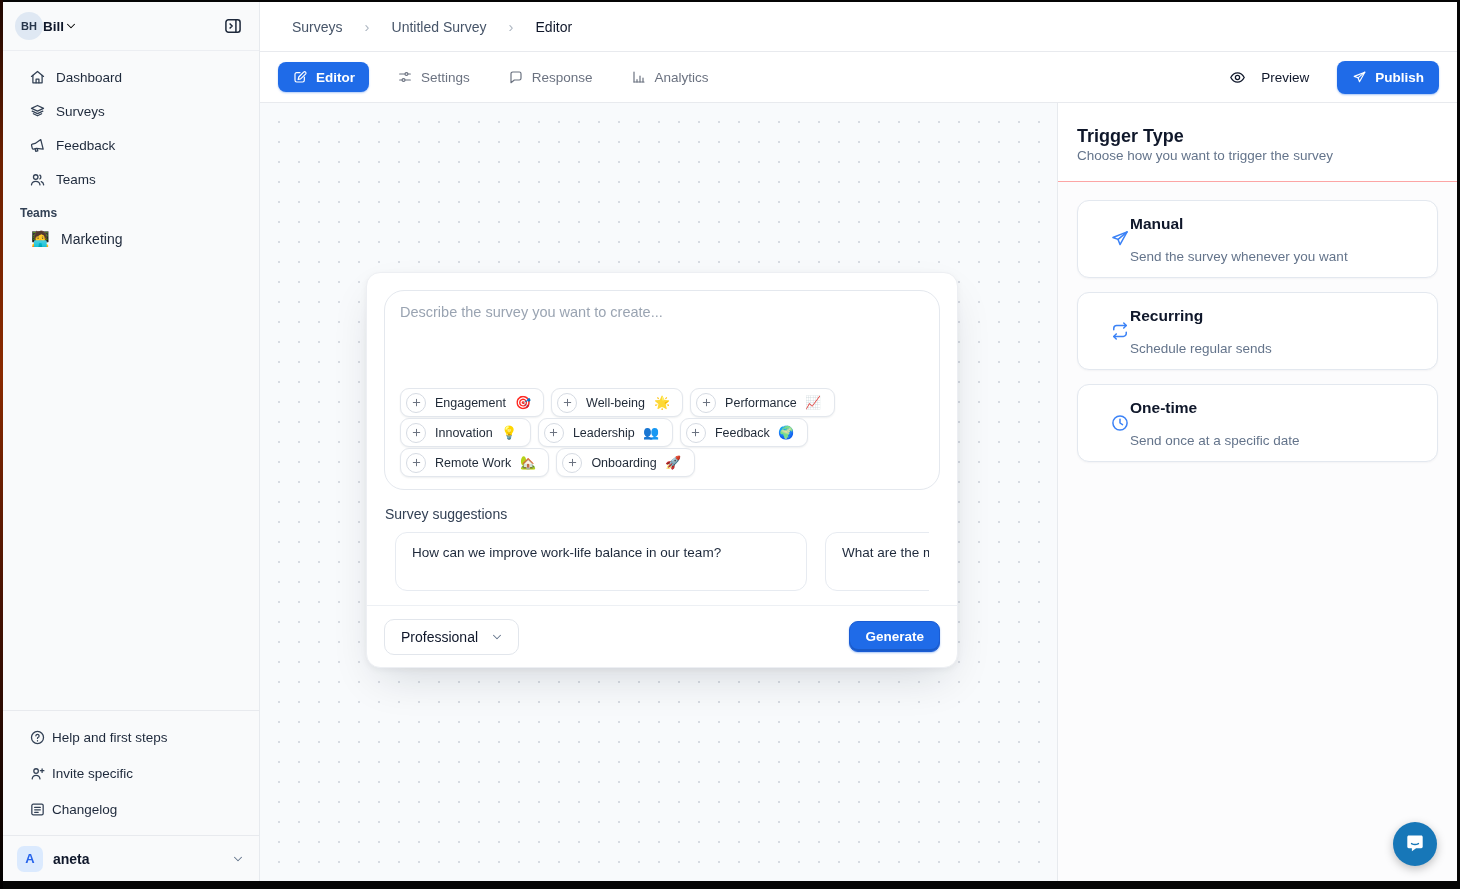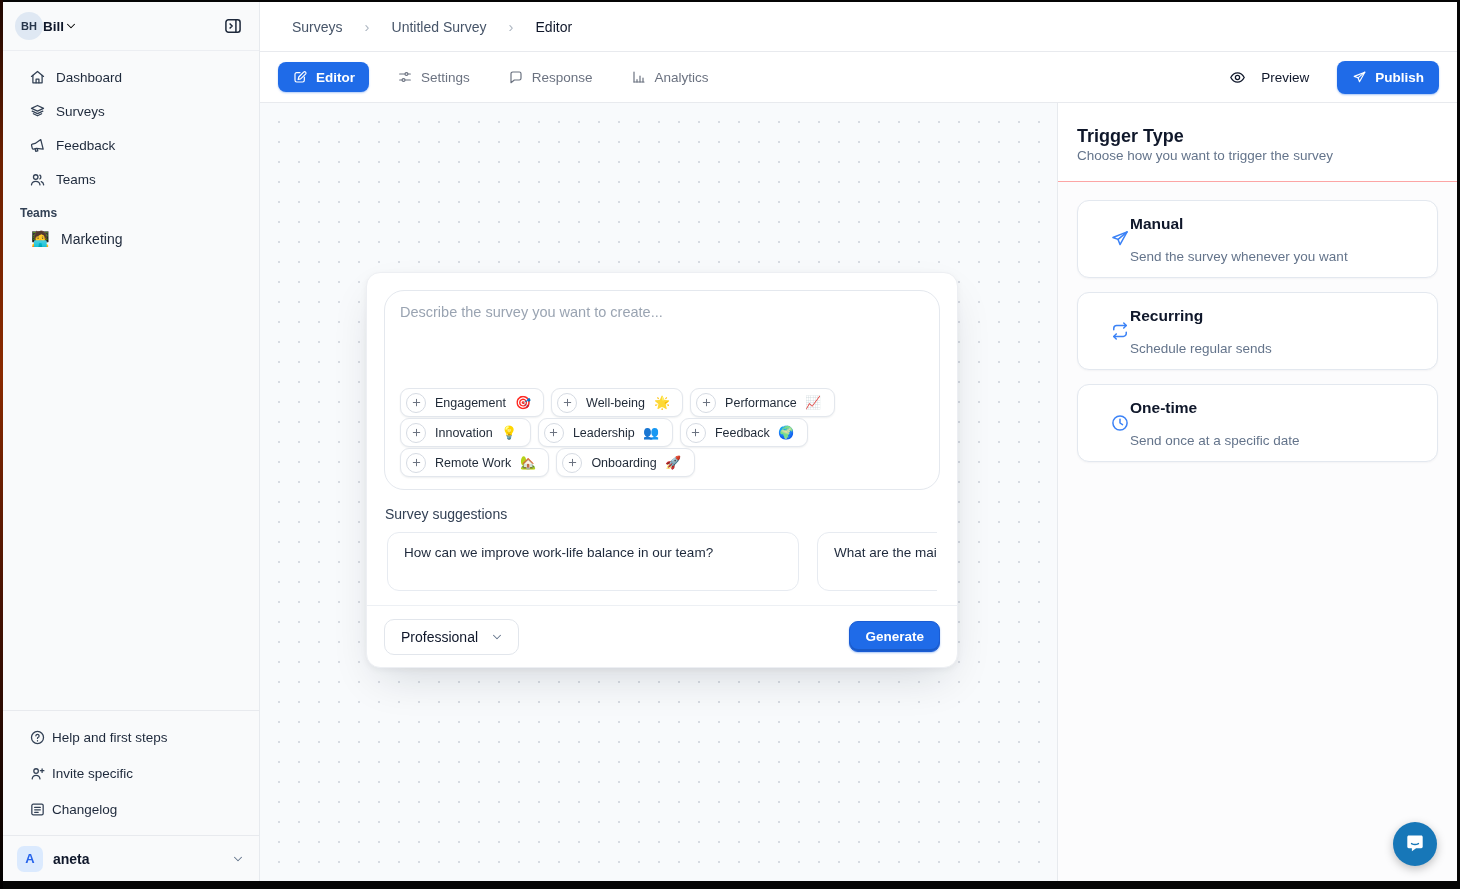--- a/index.html
+++ b/index.html
@@ -89,21 +89,21 @@
   .topic-chips { display:flex; flex-wrap:wrap; gap:1px 7px; margin-top:24px; }
   .chip { display:inline-flex; align-items:center; gap:9px; height:29px; padding:0 12px 0 5px;
     background:#fff; border:1px solid #e3e7ed; border-radius:9px; cursor:pointer;
     box-shadow:0 1px 2px rgba(15,23,42,.07); font-size:12.5px; color:#1f2937; white-space:nowrap; }
   .chip .plus { width:20px; height:20px; border:1px solid #d6dbe3; border-radius:50%; color:#6b7280;
     display:flex; align-items:center; justify-content:center; }
   .chip .plus svg { width:11px; height:11px; }
   .chip .chip-emoji { font-size:13px; }
 
   .sugg-title { margin:16px 18px 10px; font-size:14px; font-weight:500; color:#334155; }
-  .sugg-row { display:flex; gap:18px; margin:0 20px; overflow:hidden; }
+  .sugg-row { display:flex; gap:18px; margin:0 28px; overflow:hidden; }
   .sugg-card { flex:none; width:412px; height:59px; background:#fff; border:1px solid #e7ebf1;
     border-radius:12px; padding:12px 16px; font-size:13.5px; color:#1e293b; cursor:pointer;
     white-space:nowrap; overflow:hidden; }
   .composer-footer { margin-top:14px; border-top:1px solid #edf0f4; height:62px; display:flex;
     align-items:center; justify-content:space-between; padding:0 17px; }
   .tone-select { display:flex; align-items:center; gap:12px; height:36px; padding:0 14px 0 16px;
     background:#fff; border:1px solid #e2e6ec; border-radius:10px; font-size:14px; color:#0f172a;
     cursor:pointer; }
   .tone-select .icon { color:#64748b; }
   .generate-btn { height:31px; padding:0 15px; background:#1f6be8; color:#fff; font-size:13.5px;

